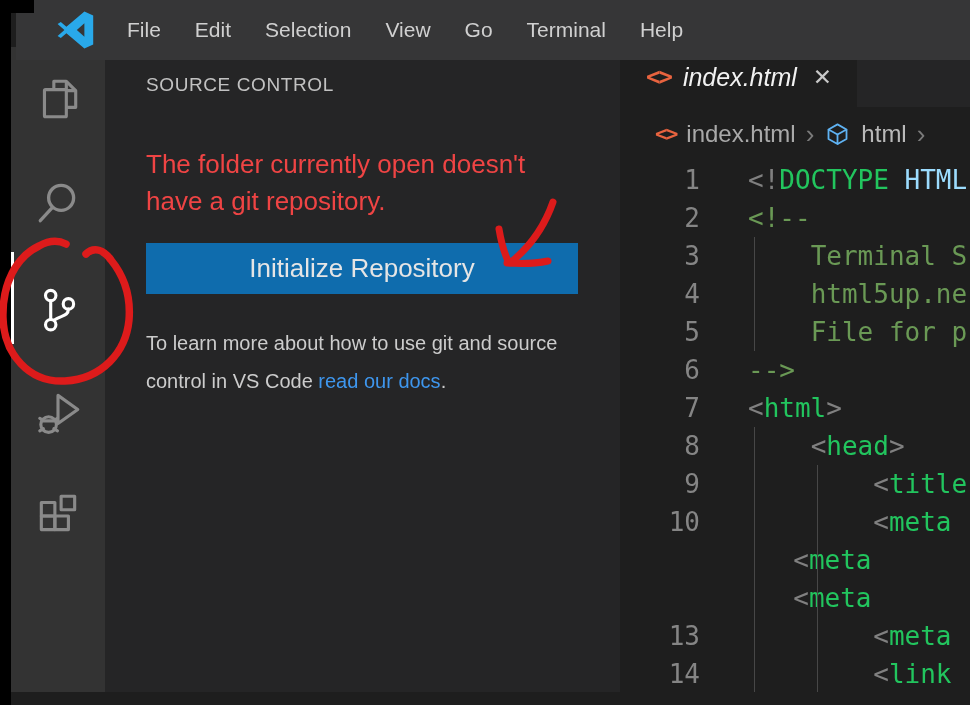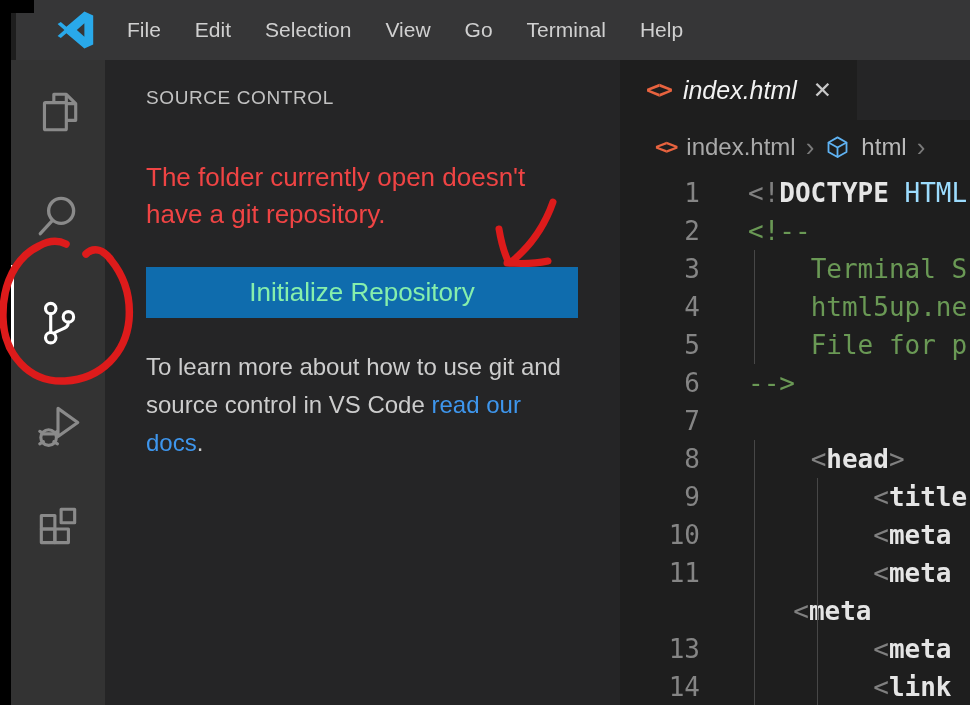--- a/index.html
+++ b/index.html
@@ -11,34 +11,34 @@
   .edge-left { position:absolute; left:0; top:0; width:11px; height:705px; background:#000; z-index:40; }
   .edge-corner { position:absolute; left:0; top:0; width:34px; height:13px; background:#000; z-index:41; }
 
   
   .titlebar { position:absolute; left:16px; top:0; width:970px; height:60px; background:#363637; display:flex; align-items:center; z-index:5; }
   .logo { margin-left:36px; width:48px; height:40px; flex:0 0 auto; }
   .menubar { display:flex; align-items:center; margin-left:10px; height:100%; }
   .menu-item { padding:0 17px; font-size:21px; color:#d0d0d0; line-height:60px; cursor:default; }
 
   
-  .body-row { position:absolute; left:0; top:60px; width:970px; height:645px; display:flex; }
+  .body-row { position:absolute; left:0; top:47px; width:970px; height:645px; display:flex; }
 
   
   .activitybar { position:relative; width:105px; height:100%; background:#333333; flex:0 0 auto; padding-left:11px; }
   .ab-cell { height:104px; display:flex; align-items:center; justify-content:center; }
   .ab-cell svg { width:50px; height:50px; }
   .ab-indicator { position:absolute; left:11px; top:205px; width:3px; height:92px; background:#ffffff; }
 
   
   .sidebar { width:515px; height:100%; background:#252526; flex:0 0 auto; padding:27px 42px 0 41px; color:#cccccc; }
   .sc-title { font-size:19px; font-weight:normal; color:#c2c2c2; letter-spacing:0.6px; }
   .sc-msg { margin-top:50px; font-size:26px; line-height:37px; color:#ef4444; }
-  .sc-button { display:block; width:100%; height:51px; margin-top:34px; background:#0f6cad; color:#86efac; border:none; font-size:26px; font-family:"Liberation Sans", sans-serif; cursor:pointer; }
-  .sc-learn { margin-top:30px; font-size:24px; line-height:38px; color:#cccccc; }
+  .sc-button { display:block; width:100%; height:51px; margin-top:23px; background:#0f6cad; color:#e5e5e5; border:none; font-size:26px; font-family:"Liberation Sans", sans-serif; cursor:pointer; }
+  .sc-learn { margin-top:30px; font-size:20px; line-height:38px; color:#cccccc; }
   .sc-learn a { color:#3e96ed; text-decoration:none; cursor:pointer; }
 
   
   .editor { width:350px; height:100%; background:#1e1e1e; flex:0 0 auto; overflow:hidden; }
   .tabstrip { height:60px; background:#252526; display:flex; }
   .tab { width:237px; height:60px; background:#1e1e1e; display:flex; align-items:center; padding-left:26px; }
   .html-glyph { color:#e8633f; font-weight:bold; font-size:24px; letter-spacing:-2px; font-family:"DejaVu Sans Mono", monospace; }
   .tab-label { margin-left:12px; font-style:italic; font-size:25px; color:#f2f2f2; }
   .tab-close { margin-left:16px; font-size:23px; color:#c8c8c8; cursor:pointer; }
   .breadcrumb { height:54px; background:#1e1e1e; display:flex; align-items:center; padding-left:35px; }
@@ -47,21 +47,21 @@
   .bc-sep { font-size:26px; color:#7a7a7a; margin-left:10px; }
   .bc-cube { width:27px; height:27px; margin-left:10px; }
   .bc-symbol { color:#b9b9b9; }
 
   
   .code { position:relative; height:531px; font-family:"DejaVu Sans Mono", monospace; font-size:26px; line-height:38px; }
   .code-line { display:flex; white-space:pre; height:38px; }
   .gutter { display:inline-block; width:80px; text-align:right; color:#858585; flex:0 0 auto; }
   .ltext { margin-left:48px; color:#d4d4d4; }
   .tok-p { color:#808080; }
-  .tok-b { color:#e5e5e5;font-weight:bold; }
+  .tok-b { color:#22c55e; }
   .tok-b2 { color:#9cdcfe; }
   .tok-g { color:#6a9955; }
   .tok-t { color:#d4d4d4; }
   .iguide { position:absolute; width:1px; background:#474747; }
   .guide-a { left:134px; top:76px;  height:114px; }
   .guide-b { left:134px; top:266px; height:265px; }
   .guide-c { left:197px; top:304px; height:227px; }
 
   
   .annotations { position:absolute; left:0; top:0; width:970px; height:705px; z-index:70; pointer-events:none; }
@@ -171,25 +171,25 @@
       <div class="code">
         <div class="iguide guide-a"></div>
         <div class="iguide guide-b"></div>
         <div class="iguide guide-c"></div>
       <div class="code-line"><span class="gutter">1</span><span class="ltext"><span class="tok-p">&lt;!</span><span class="tok-b">DOCTYPE</span><span class="tok-t"> </span><span class="tok-b2">HTML</span></span></div>
           <div class="code-line"><span class="gutter">2</span><span class="ltext"><span class="tok-g">&lt;!--</span></span></div>
           <div class="code-line"><span class="gutter">3</span><span class="ltext"><span class="tok-t">    </span><span class="tok-g">Terminal S</span></span></div>
           <div class="code-line"><span class="gutter">4</span><span class="ltext"><span class="tok-t">    </span><span class="tok-g">html5up.ne</span></span></div>
           <div class="code-line"><span class="gutter">5</span><span class="ltext"><span class="tok-t">    </span><span class="tok-g">File for p</span></span></div>
           <div class="code-line"><span class="gutter">6</span><span class="ltext"><span class="tok-g">--&gt;</span></span></div>
-          <div class="code-line"><span class="gutter">7</span></div>
+          <div class="code-line"><span class="gutter">7</span><span class="ltext"><span class="tok-p">&lt;</span><span class="tok-b">html</span><span class="tok-p">&gt;</span></span></div>
           <div class="code-line"><span class="gutter">8</span><span class="ltext"><span class="tok-t">    </span><span class="tok-p">&lt;</span><span class="tok-b">head</span><span class="tok-p">&gt;</span></span></div>
           <div class="code-line"><span class="gutter">9</span><span class="ltext"><span class="tok-t">        </span><span class="tok-p">&lt;</span><span class="tok-b">title</span></span></div>
           <div class="code-line"><span class="gutter">10</span><span class="ltext"><span class="tok-t">        </span><span class="tok-p">&lt;</span><span class="tok-b">meta</span></span></div>
-          <div class="code-line"><span class="gutter">11</span><span class="ltext"><span class="tok-t">        </span><span class="tok-p">&lt;</span><span class="tok-b">meta</span></span></div>
+          <div class="code-line"><span class="ltext"><span class="tok-t">        </span><span class="tok-p">&lt;</span><span class="tok-b">meta</span></span></div>
           <div class="code-line"><span class="ltext"><span class="tok-t">        </span><span class="tok-p">&lt;</span><span class="tok-b">meta</span></span></div>
           <div class="code-line"><span class="gutter">13</span><span class="ltext"><span class="tok-t">        </span><span class="tok-p">&lt;</span><span class="tok-b">meta</span></span></div>
           <div class="code-line"><span class="gutter">14</span><span class="ltext"><span class="tok-t">        </span><span class="tok-p">&lt;</span><span class="tok-b">link</span></span></div>
         </div>
     </div>
   </div>
 
   <svg class="annotations" viewBox="0 0 970 705">
     <path d="M 86 254 C 94 246, 104 250, 111 260 C 124 276, 131 296, 129 320 C 126 352, 102 379, 65 381 C 29 383, 4 354, 3 318 C 2 284, 16 257, 39 246 C 48 241, 58 240, 66 244" fill="none" stroke="#dd1b1b" stroke-width="7.5" stroke-linecap="round"></path>
     <path d="M 553 202 C 545 225, 530 247, 510 263 M 499 229 C 501 241, 504 253, 509 263 M 548 261 C 534 264, 521 264, 507 263" fill="none" stroke="#dd1b1b" stroke-width="7" stroke-linecap="round"></path>

